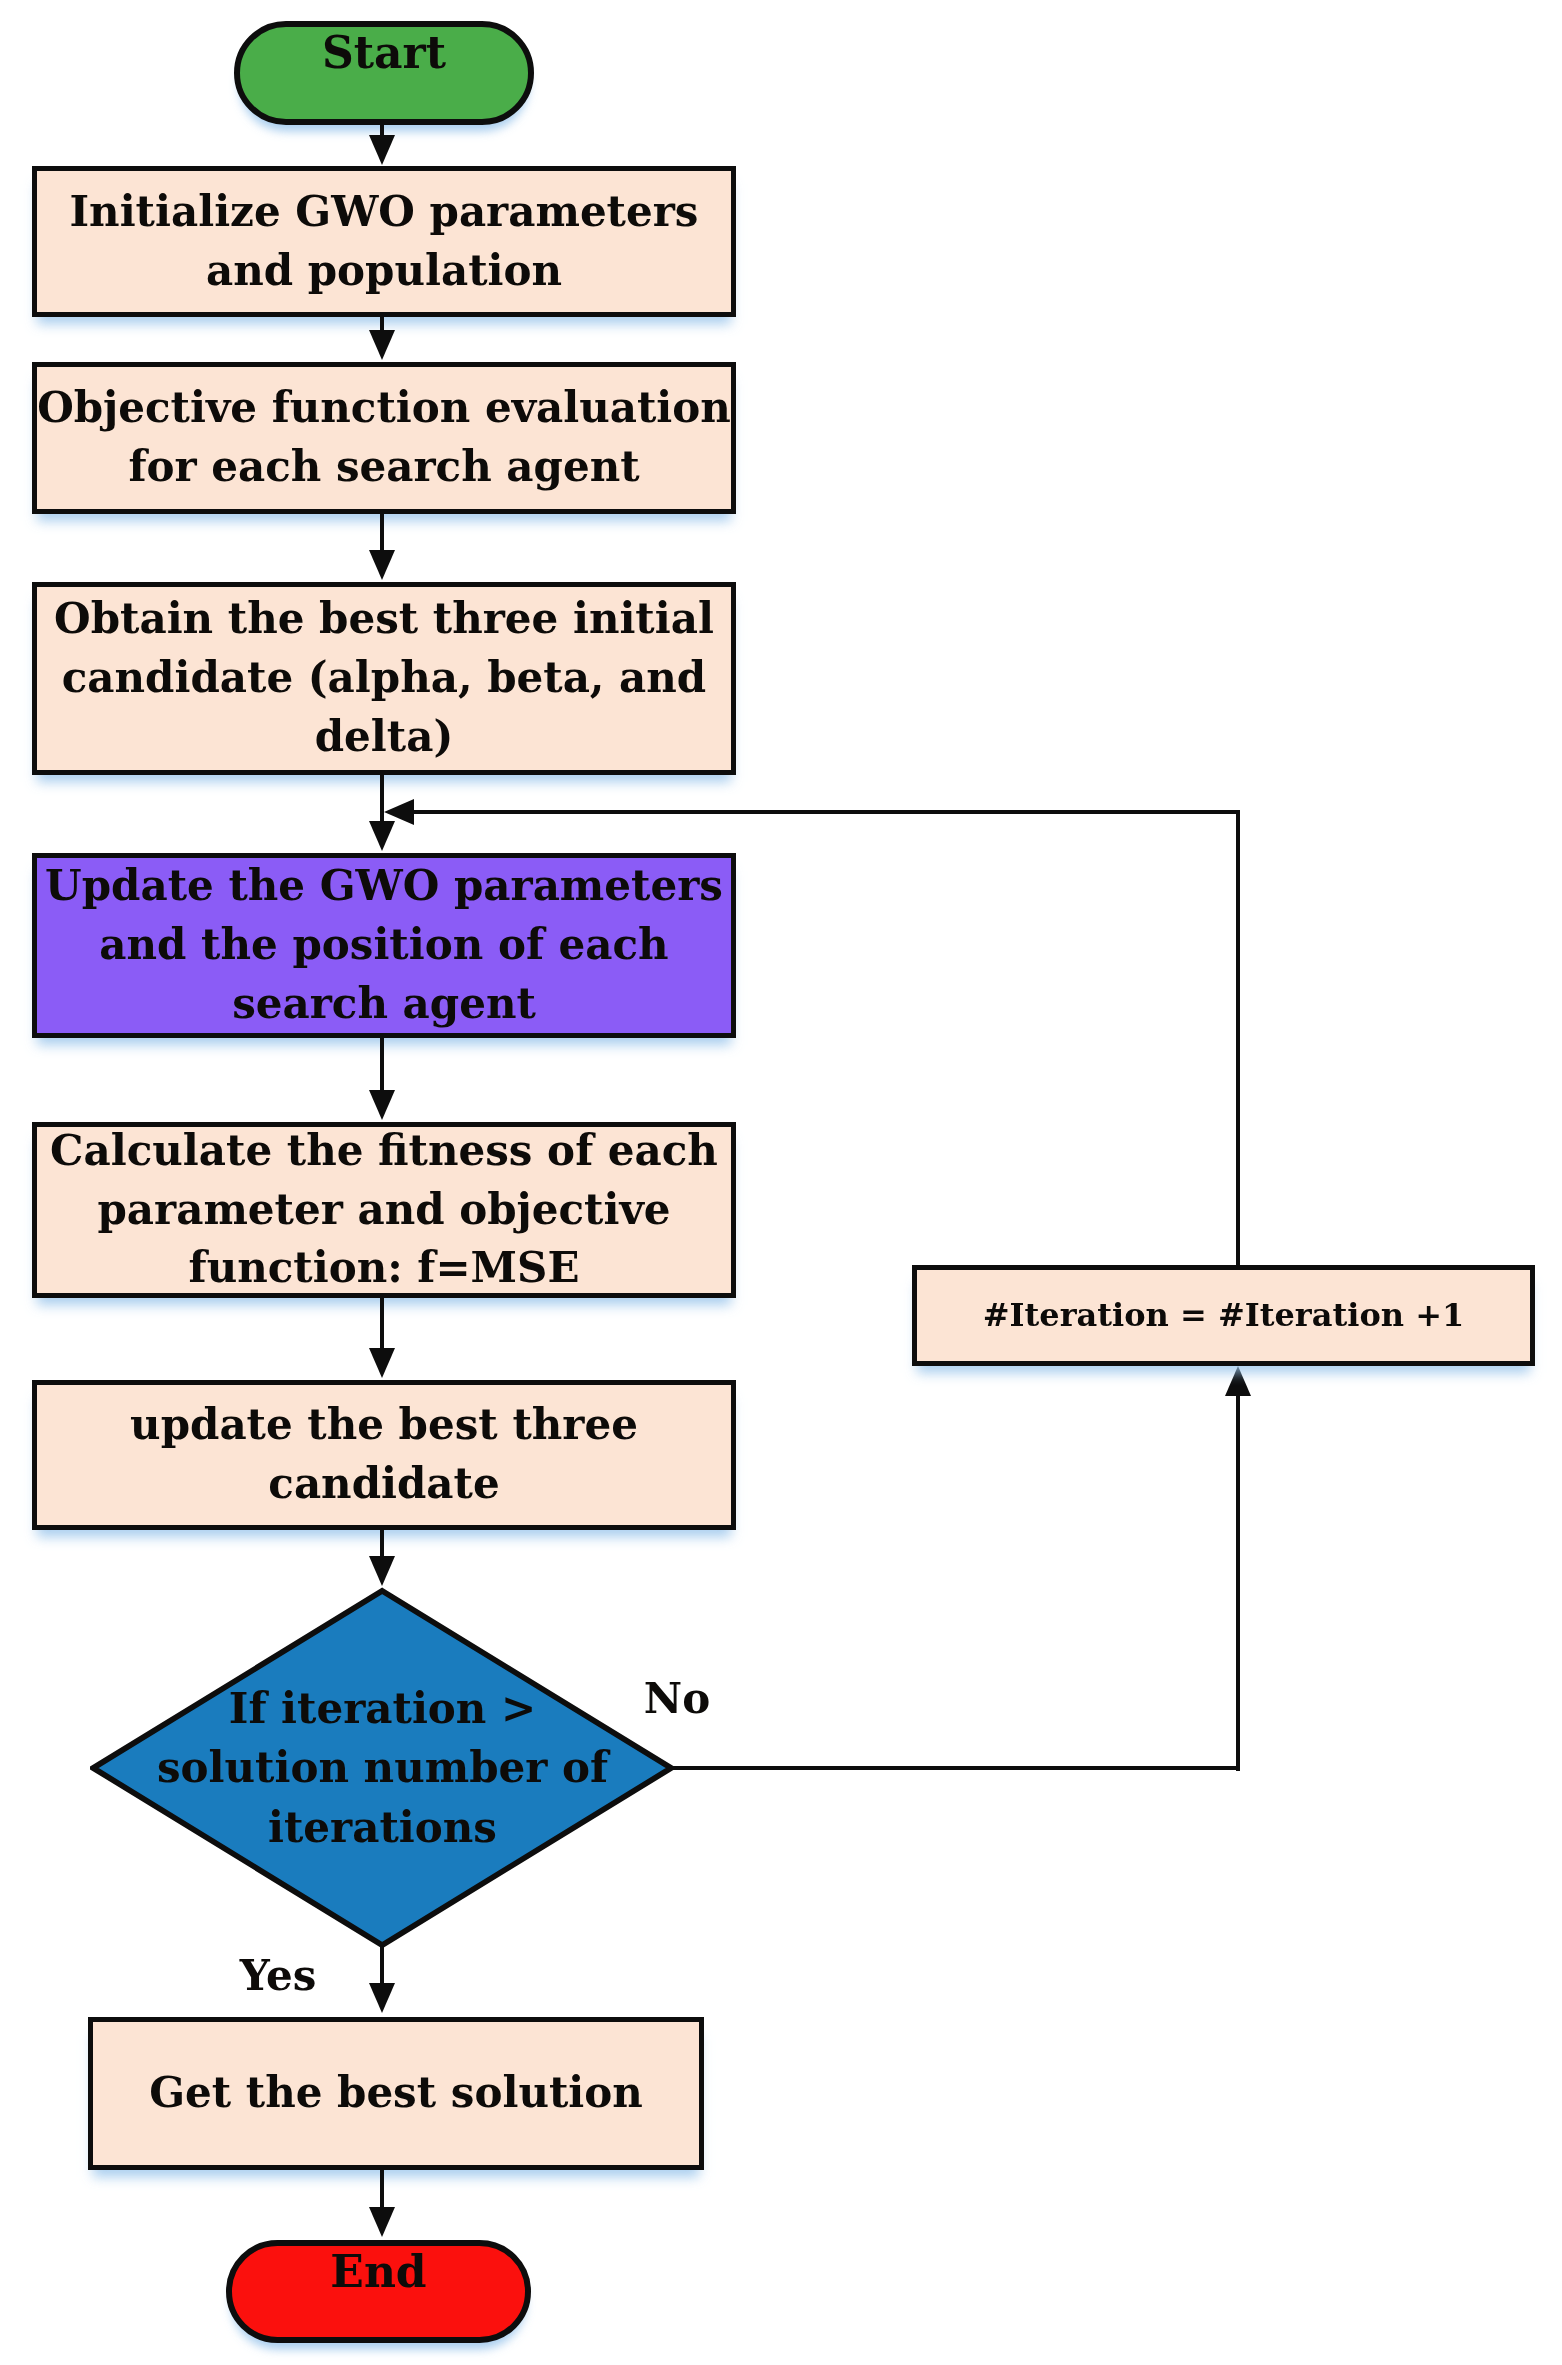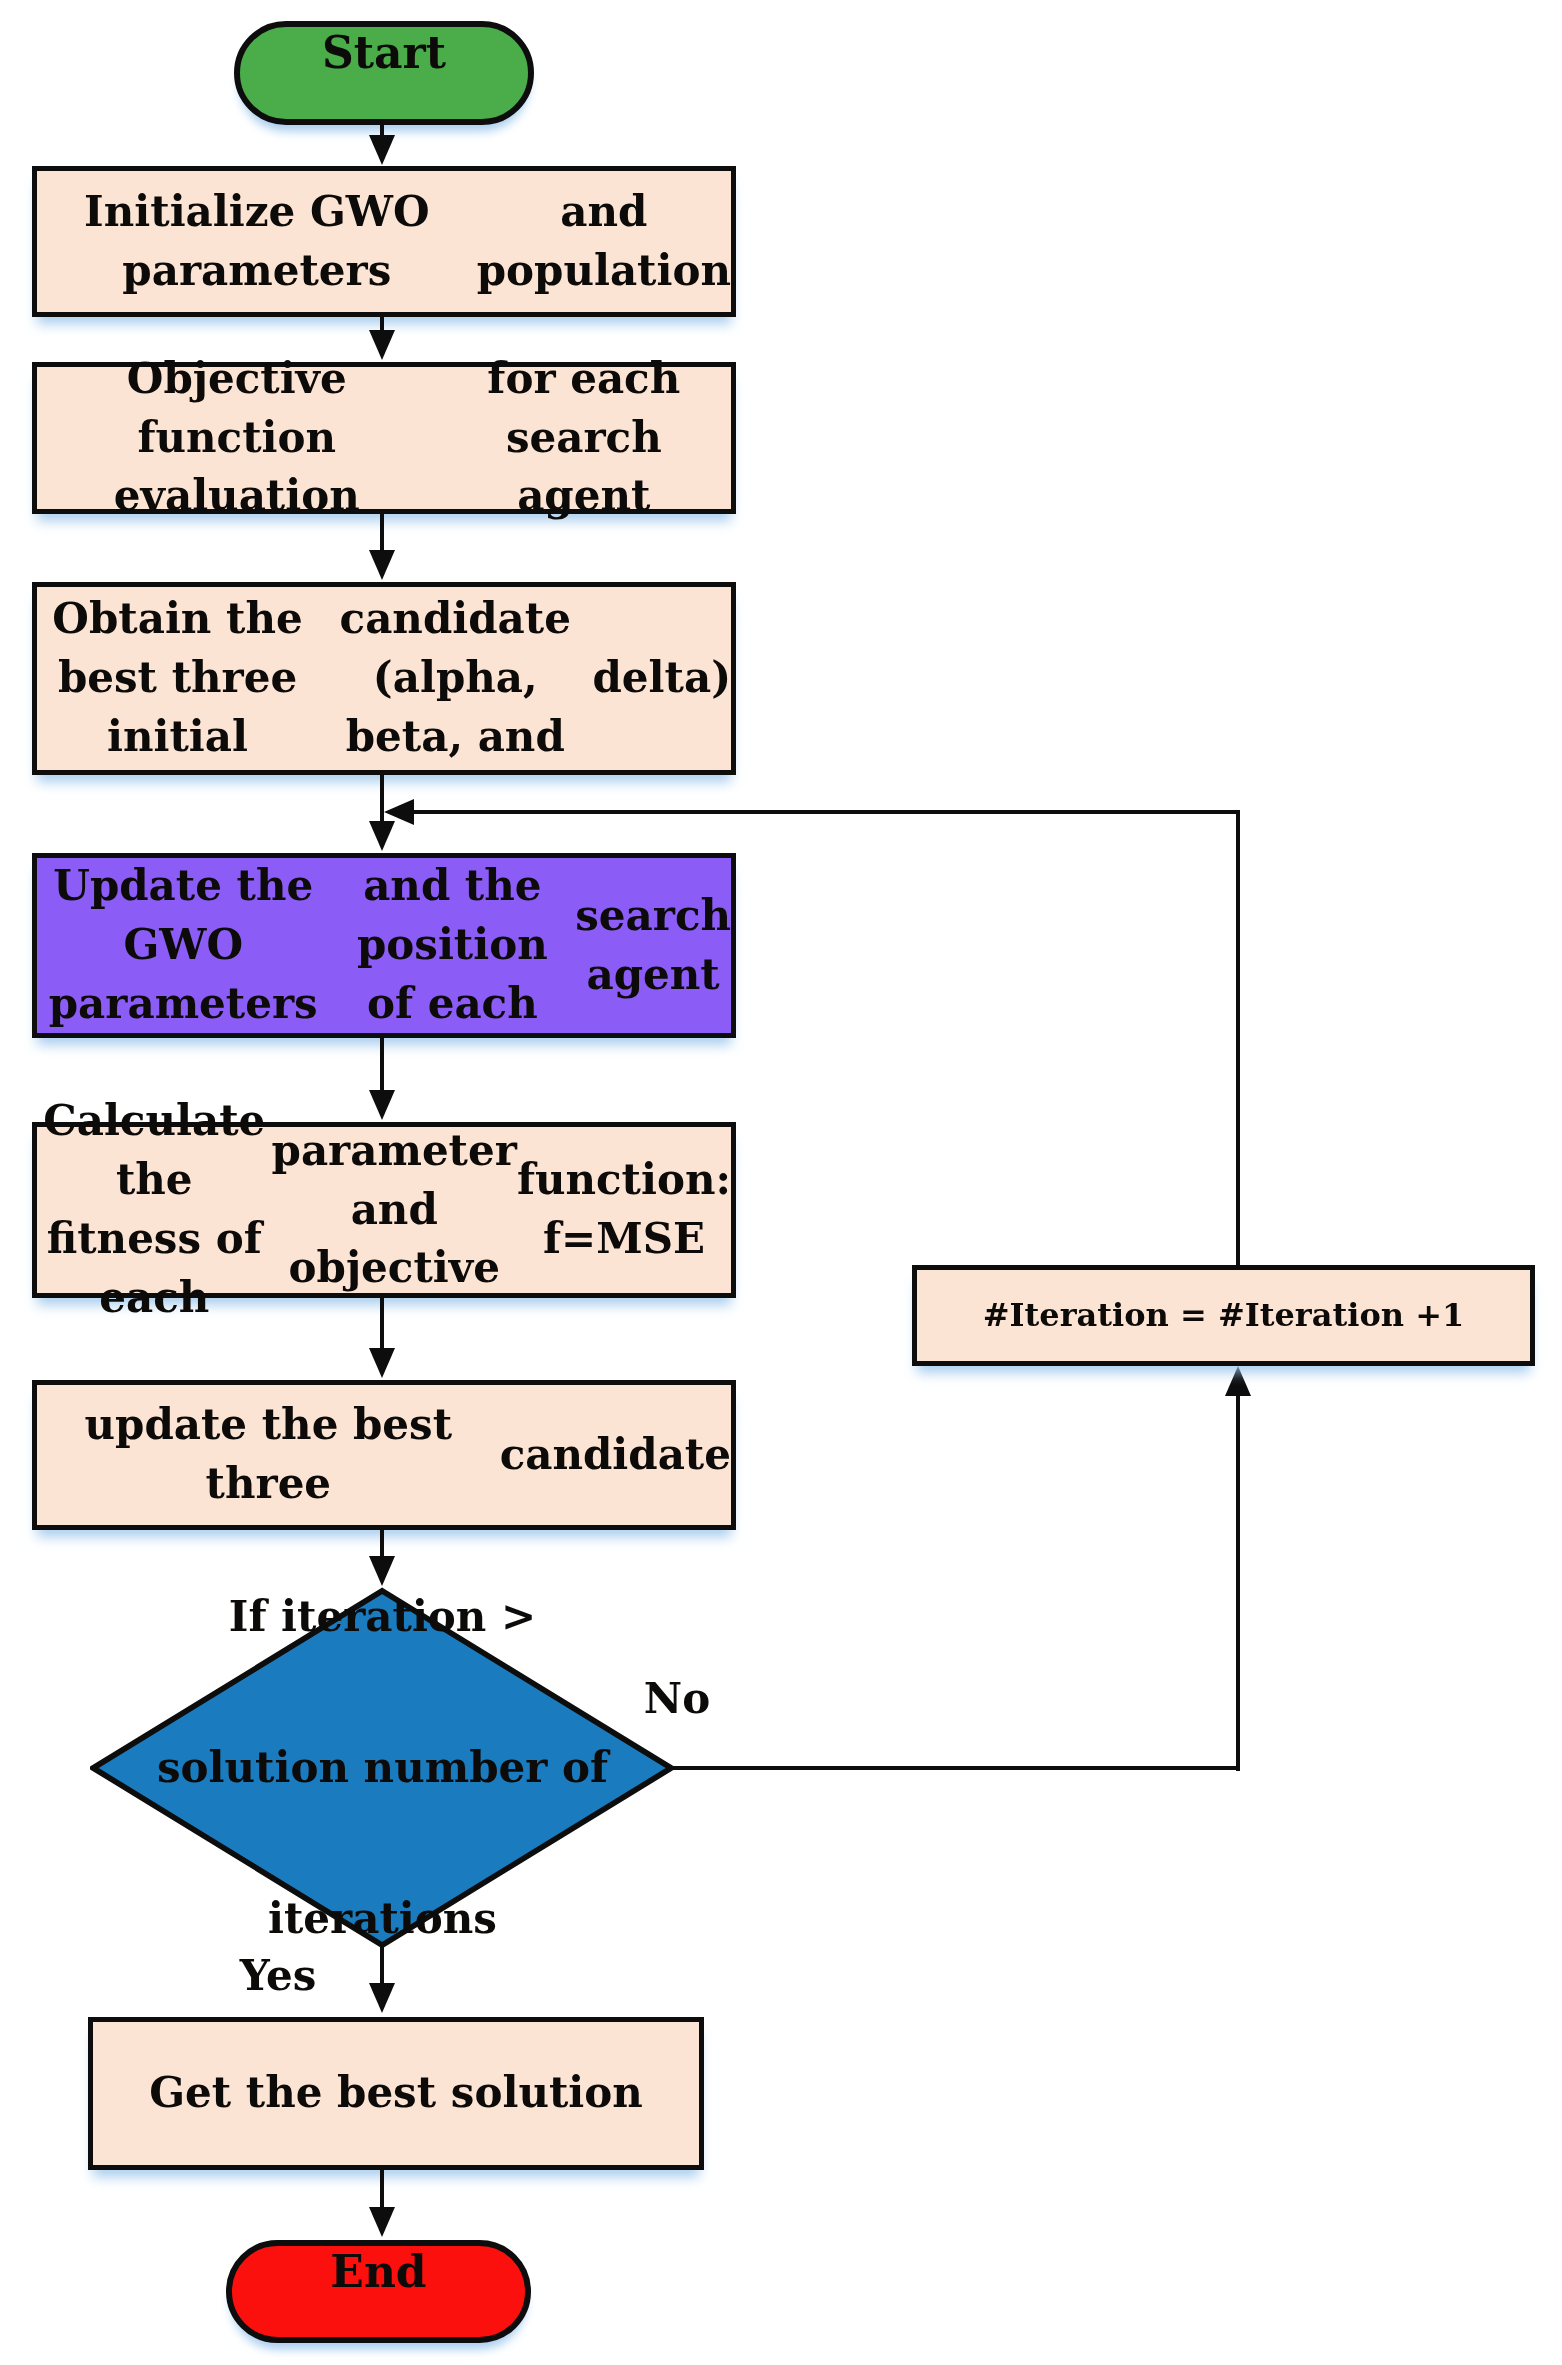--- a/index.html
+++ b/index.html
@@ -2,32 +2,32 @@
 <html style="font-size:10px"><head>
 <meta charset="utf-8">
 <style>
   html,body{margin:0;padding:0;background:#ffffff;}
   #canvas{
     position:relative;width:1563px;height:2366px;background:#ffffff;overflow:hidden;
     font-family:"DejaVu Serif","Liberation Serif",serif;font-weight:bold;color:#0d0b09;
   }
   .process{
     position:absolute;box-sizing:border-box;border:5.7px solid #0d0d0d;
-    display:flex;flex-direction:row;justify-content:center;align-items:center;
+    display:flex;flex-direction:column;justify-content:center;align-items:center;
     text-align:center;font-size:42px;line-height:1.40;
     box-shadow:0 12.6px 11.4px -5px rgba(150,195,235,.8);
   }
   .terminator{
     position:absolute;box-sizing:border-box;border:6.3px solid #0d0d0d;border-radius:53px;
     display:flex;justify-content:center;align-items:flex-start;text-align:center;font-size:44px;
     box-shadow:0 11.4px 10px -5px rgba(150,195,235,.8);
   }
   .decision{position:absolute;}
   .decision .lbl{
-    position:absolute;inset:0;display:flex;flex-direction:column;justify-content:space-between;
+    position:absolute;inset:0;display:flex;flex-direction:column;justify-content:center;
     align-items:center;text-align:center;font-size:42px;line-height:1.42;
   }
   .lines span{display:block;}
   .vline,.hline{position:absolute;background:#0d0d0d;}
   .arrow-down{position:absolute;width:0;height:0;
     border-left:13.3px solid transparent;border-right:13.3px solid transparent;
     border-top:30px solid #0d0d0d;}
   .arrow-up{position:absolute;width:0;height:0;
     border-left:13.3px solid transparent;border-right:13.3px solid transparent;
     border-bottom:30px solid #0d0d0d;}

